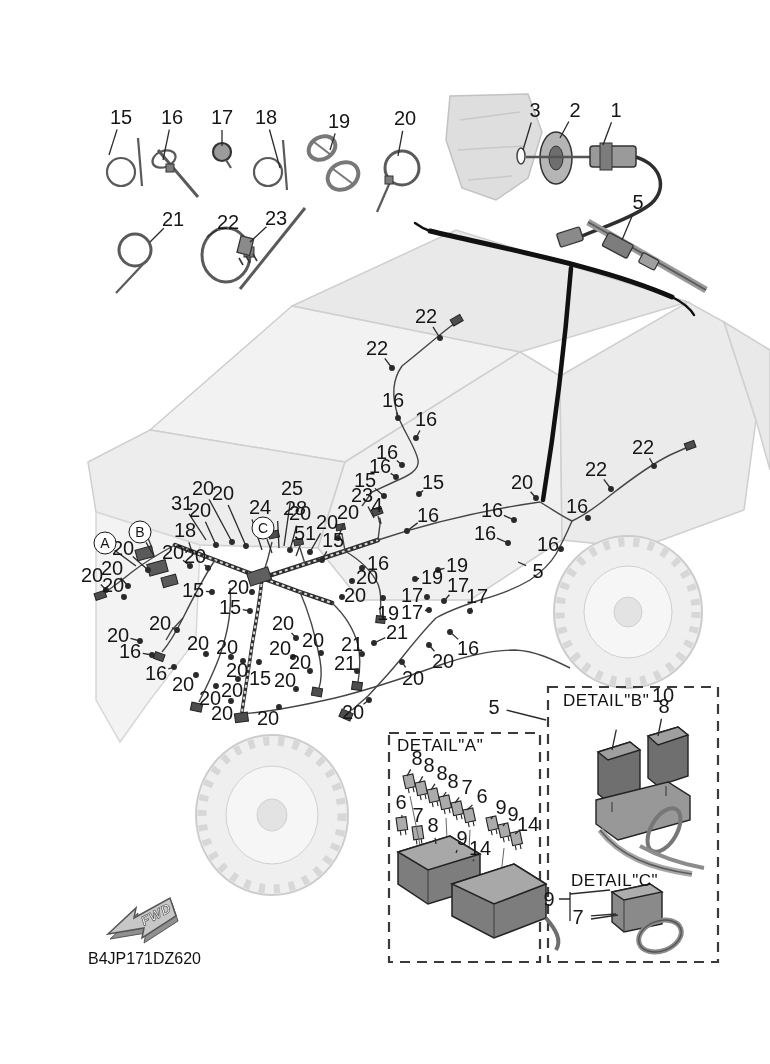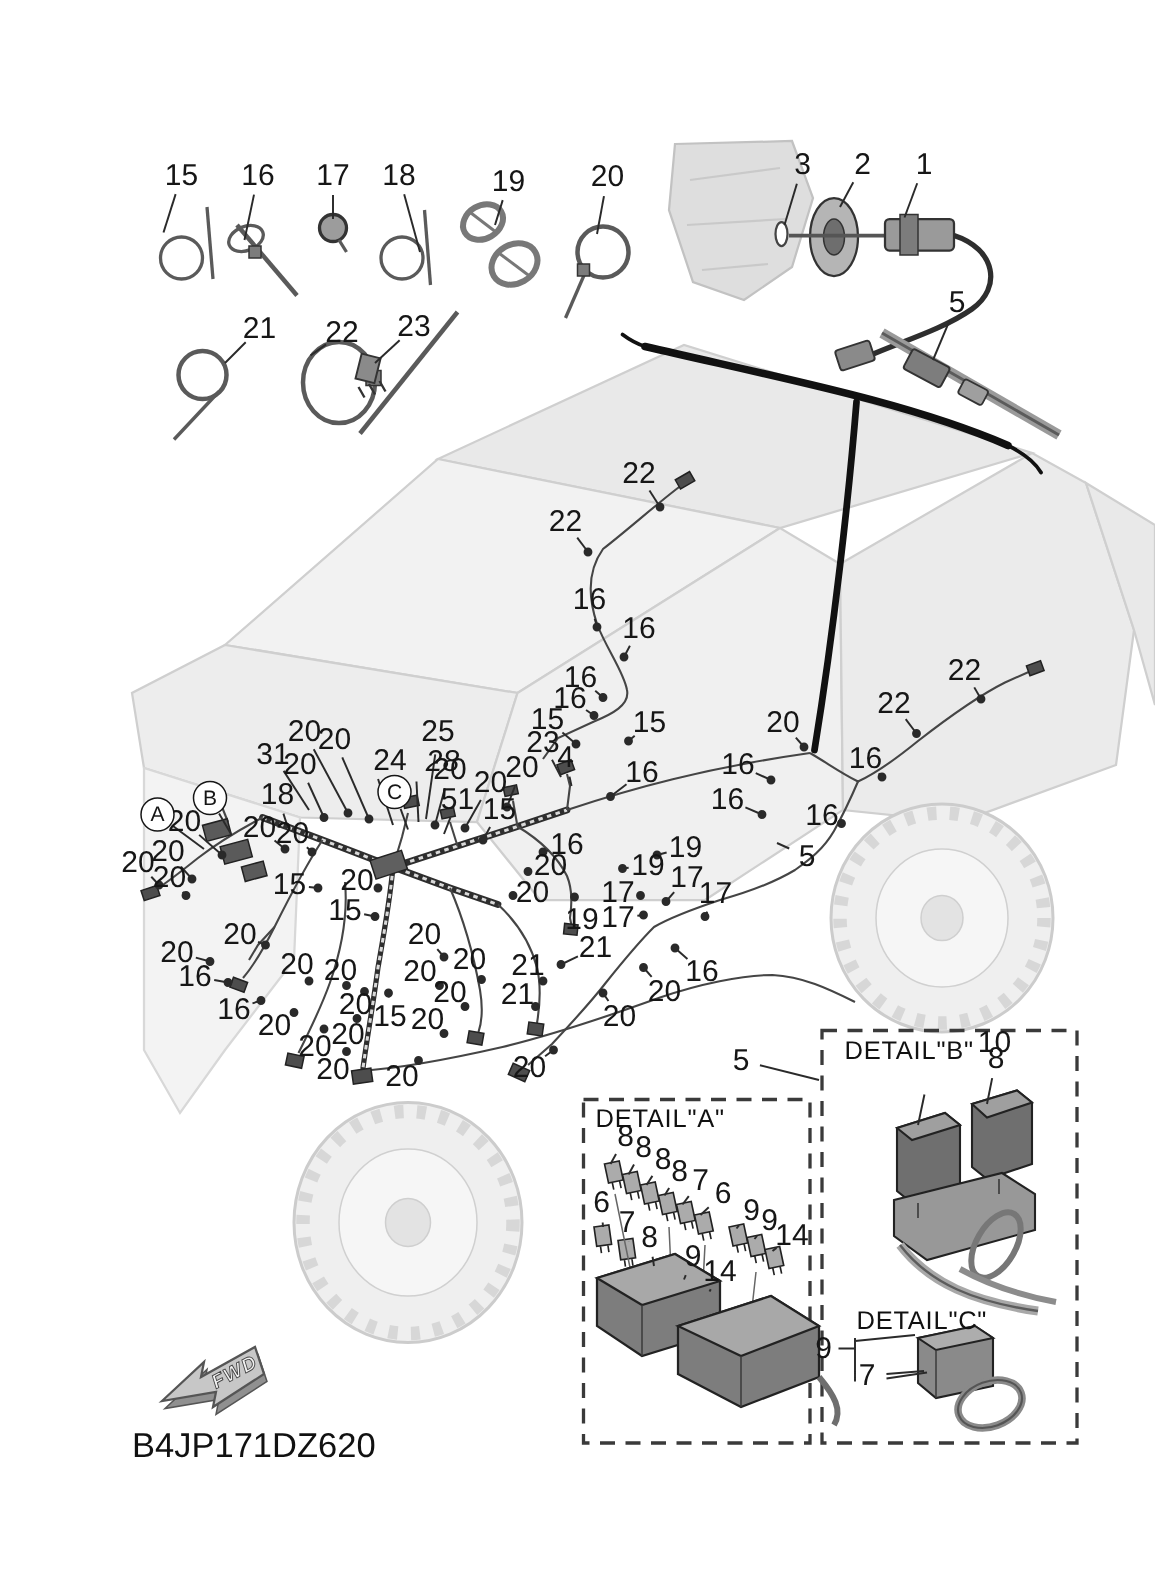--- a/index.html
+++ b/index.html
@@ -5,21 +5,21 @@
   html,body{margin:0;padding:0;background:#fff;}
   #canvas{position:relative;width:770px;height:1064px;background:#ffffff;overflow:hidden;
           font-family:"Liberation Sans",sans-serif;}
   #art{position:absolute;left:0;top:0;}
   #labels{position:absolute;left:0;top:0;width:770px;height:1064px;}
   .co{position:absolute;transform:translate(-50%,-50%);font-size:20px;line-height:1;
       color:#161616;white-space:nowrap;}
   .ref{position:absolute;transform:translate(-50%,-50%);width:21px;height:21px;border:1.7px solid #161616;
        border-radius:50%;font-size:14px;line-height:21px;text-align:center;color:#161616;background:#fff;}
   .detail-title{position:absolute;font-size:17px;color:#111;letter-spacing:.5px;white-space:nowrap;}
-  .part-code{position:absolute;left:88px;top:950px;font-size:23px;color:#111;}
+  .part-code{position:absolute;left:88px;top:950px;font-size:16px;color:#111;}
 </style>
 </head>
 <body>
 <div id="canvas">
 
 <svg id="art" width="770" height="1064" viewBox="0 0 770 1064">
 
   <g stroke="#cfcfcf" stroke-width="1.5" fill="#eeeeee">
     <path d="M292,306 L456,230 L688,302 L520,352 Z" fill="#e9e9e9"></path>
     <path d="M292,306 L520,352 L345,462 L150,430 Z" fill="#f2f2f2"></path>

